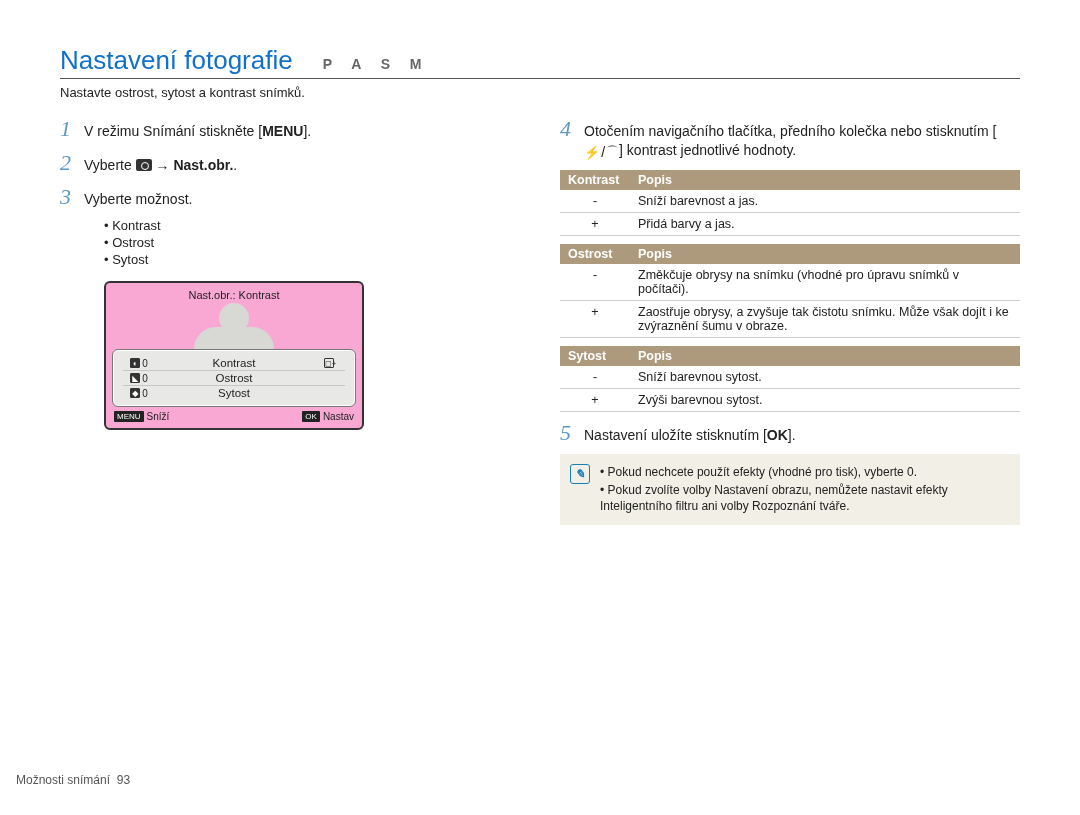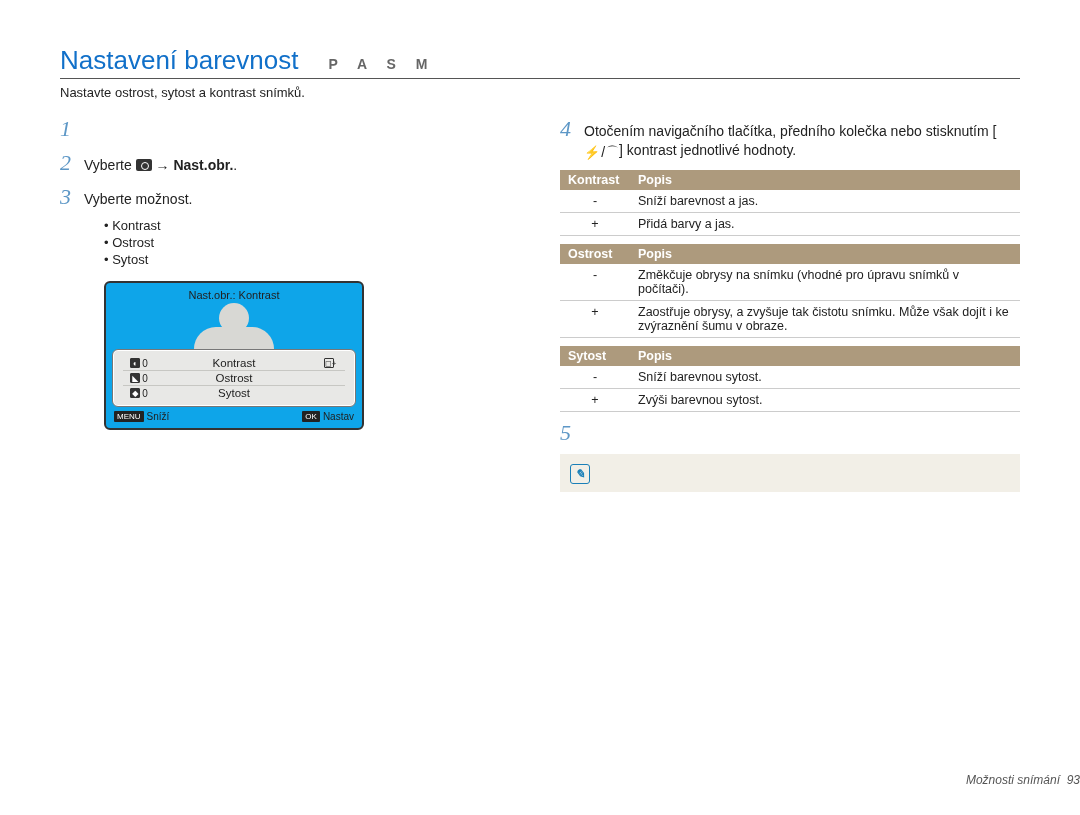--- a/index.html
+++ b/index.html
@@ -62,21 +62,21 @@
     display:inline-flex; align-items:center; gap:1px; vertical-align:-2px;
   }
   .icon-flash{ font-size:13px; font-weight:bold;}
   .icon-wifi{ font-size:13px; position:relative; top:-1px;}
   
   .lcd {
     margin-left: 44px;
     width: 260px;
     border: 2px solid #333;
     border-radius: 6px;
-    background: #0ea5e9;
+    background: #f9a8d4;
     padding: 6px;
     font-size: 11px;
     color:#222;
   }
   .lcd-title { text-align:center; font-size:11px; margin-bottom:2px;}
   .lcd-head{
     position:relative; height:50px; margin-bottom:-4px;
   }
   .lcd-head::before{
     content:""; position:absolute; left:50%; top:0; transform:translateX(-50%);
@@ -132,39 +132,42 @@
   }
   .note-icon{
     flex:0 0 20px; height:20px; border:1.5px solid #1a7fb8; border-radius:3px;
     color:#1a7fb8; font-size:12px; text-align:center; line-height:18px;
     font-style:italic; font-weight:bold;
   }
   .note ul{ list-style:none;}
   .note li::before{content:"• ";}
   .note li{margin-bottom:2px;}
   .footer{
-    position:absolute; bottom:28px; left:16px; right:0; text-align:right;
-    font-size:12px; color:#555;font-style:italic;
+    position:absolute; bottom:28px; left:16px; right:0; text-align:left;
+    font-size:12px; color:#555;
   }
 </style>
 </head>
 <body>
 
 <div class="header">
-  <span class="header-title">Nastavení barevnost</span>
+  <span class="header-title">Nastavení fotografie</span>
   <span class="header-mode">P A S M</span>
 </div>
 
 <p class="intro">Nastavte ostrost, sytost a kontrast snímků.</p>
 
 <div class="cols">
 
   <div class="col">
     <div class="step">
       <div class="step-num">1</div>
+      <div class="step-text">
+        <span>V režimu Snímání stiskněte [</span><span class="bold">MENU</span><span>].</span>
+      </div>
     </div>
 
     <div class="step">
       <div class="step-num">2</div>
       <div class="step-text">
         <span>Vyberte </span><span class="icon-camera"></span><span> → </span><span class="bold">Nast.obr.</span><span>.</span>
       </div>
     </div>
 
     <div class="step">
@@ -276,23 +279,30 @@
           </tr>
       <tr>
             <td class="sign">+</td>
             <td>Zvýši barevnou sytost.</td>
           </tr>
     </tbody>
       </table>
 
     <div class="step" style="margin-top:4px;">
       <div class="step-num">5</div>
+      <div class="step-text">
+        <span>Nastavení uložíte stisknutím [</span><span class="bold">OK</span><span>].</span>
+      </div>
     </div>
 
     <div class="note">
       <div class="note-icon">✎</div>
+      <ul>
+        <li>Pokud nechcete použít efekty (vhodné pro tisk), vyberte 0.</li>
+        <li>Pokud zvolíte volby Nastavení obrazu, nemůžete nastavit efekty Inteligentního filtru ani volby Rozpoznání tváře.</li>
+      </ul>
     </div>
   </div>
 </div>
 
 <div class="footer">
   <span>Možnosti snímání</span>&nbsp;&nbsp;<span>93</span>
 </div>
 
 </body></html>

